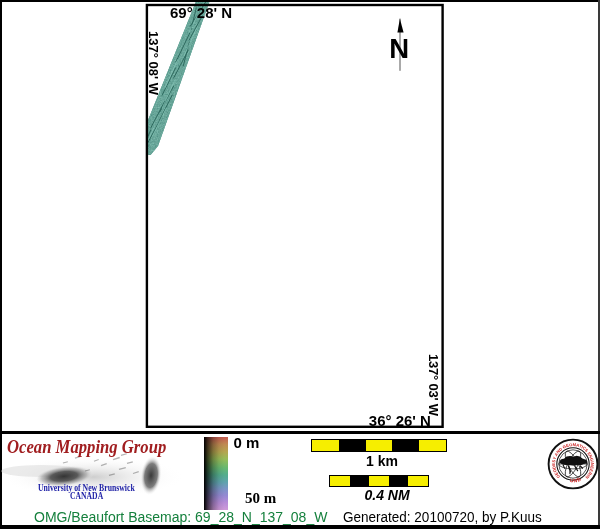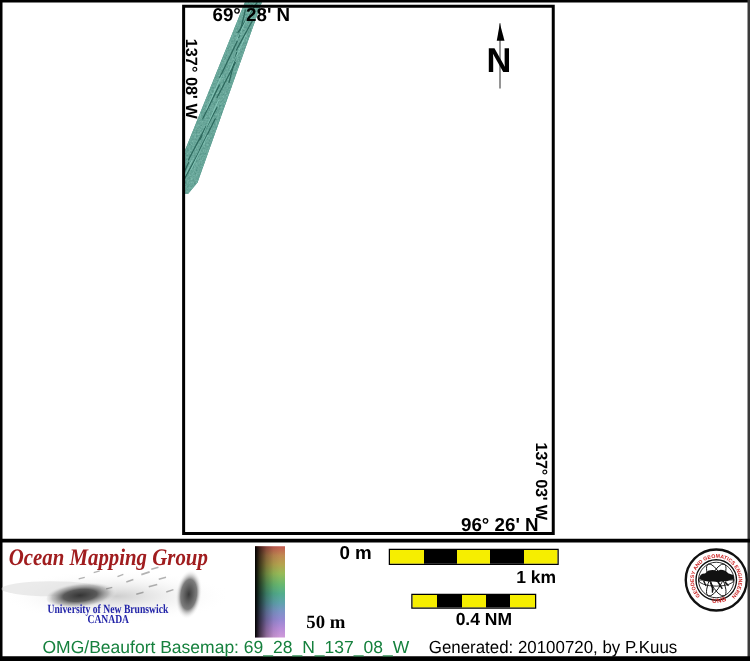--- a/index.html
+++ b/index.html
@@ -74,43 +74,43 @@
   <rect x="146.9" y="5" width="295.7" height="421.8" fill="none" stroke="#000" stroke-width="2.4"></rect>
 </svg>
 
 <div class="abs" style="left:0;top:0;width:600px;height:1.5px;background:#000;"></div>
 <div class="abs" style="left:0;top:0;width:1.5px;height:529px;background:#000;"></div>
 <div class="abs" style="left:598.1px;top:0;width:1.9px;height:529px;background:#3a3a3a;"></div>
 <div class="abs" style="left:0;top:525.4px;width:600px;height:3.6px;background:#000;"></div>
 <div class="abs" style="left:0;top:431.4px;width:600px;height:2.7px;background:#000;"></div>
 
 <div class="lbl" style="left:170px;top:6.4px;">69° 28' N</div>
-<div class="lbl" style="left:368.8px;top:413.8px;">96° 26' N</div>
+<div class="lbl" style="left:368.8px;top:413.8px;">36° 26' N</div>
 <svg class="abs" style="left:0;top:0" width="600" height="529" viewBox="0 0 600 529">
   <text x="148.8" y="31" transform="rotate(90 148.8 31)" font-family="Liberation Sans" font-size="13" font-weight="bold" textLength="64">137° 08' W</text>
   <text x="428.6" y="354" transform="rotate(90 428.6 354)" font-family="Liberation Sans" font-size="13" font-weight="bold" textLength="62">137° 03' W</text>
 
   <line x1="400" y1="18.6" x2="400" y2="70.8" stroke="#555" stroke-width="1"></line>
   <polygon points="399.9,18.8 403.6,32.5 397.4,32.5" fill="#000"></polygon>
   <text x="389.3" y="57.5" font-family="Liberation Sans" font-size="27.5" font-weight="bold">N</text>
 </svg>
 
 <div class="abs" style="left:204.2px;top:436.5px;width:23.8px;height:73px;
   background:
    linear-gradient(to right, rgba(0,0,0,1) 0%, rgba(0,0,0,0.68) 15%, rgba(0,0,0,0.3) 38%, rgba(0,0,0,0.08) 62%, rgba(0,0,0,0) 85%),
    linear-gradient(to bottom, #c25a50 0%, #c08952 10%, #b5a44f 20%, #97bb58 30%, #68b870 42%, #53ad8d 52%, #5fa3ad 62%, #7b95c6 71%, #9489d2 80%, #b78cd8 90%, #cf9ad9 100%);"></div>
-<div class="lbl" style="left:233.5px;top:435.7px;margin-left:38px;">0 m</div>
+<div class="lbl" style="left:233.5px;top:435.7px;">0 m</div>
 <div class="lbl" style="left:245px;top:491.6px;font-family:Liberation Serif, serif;">50 m</div>
 
 <div class="abs" style="left:310.7px;top:438.7px;width:136.8px;height:13.3px;box-sizing:border-box;border:1.7px solid #000;
   background:linear-gradient(to right,#f6ee00 0 20%,#000 20% 40%,#f6ee00 40% 60%,#000 60% 80%,#f6ee00 80% 100%);"></div>
-<div class="lbl" style="left:366px;top:453.8px;font-size:14px;line-height:14px;margin-left:47px;">1 km</div>
+<div class="lbl" style="left:366px;top:453.8px;font-size:14px;line-height:14px;">1 km</div>
 <div class="abs" style="left:328.8px;top:474.7px;width:100.5px;height:12px;box-sizing:border-box;border:1.7px solid #000;
   background:linear-gradient(to right,#f6ee00 0 20%,#000 20% 40%,#f6ee00 40% 60%,#000 60% 80%,#f6ee00 80% 100%);"></div>
-<div class="lbl" style="left:364.5px;top:487.6px;font-size:14px;line-height:14px;">0.4 NM</div>
+<div class="lbl" style="left:364.5px;top:487.6px;font-size:14px;line-height:14px;font-style:italic;">0.4 NM</div>
 
 <div class="abs" style="left:1.3px;top:434px;width:196px;height:66px;overflow:hidden;">
   <svg width="196" height="66" viewBox="0 0 196 66">
     <defs>
       <radialGradient id="blob1" cx="0.45" cy="0.5" r="0.5">
         <stop offset="0" stop-color="#343434"></stop>
         <stop offset="0.45" stop-color="#4e4e4e" stop-opacity="0.92"></stop>
         <stop offset="0.75" stop-color="#909090" stop-opacity="0.5"></stop>
         <stop offset="1" stop-color="#fff" stop-opacity="0"></stop>
       </radialGradient>

